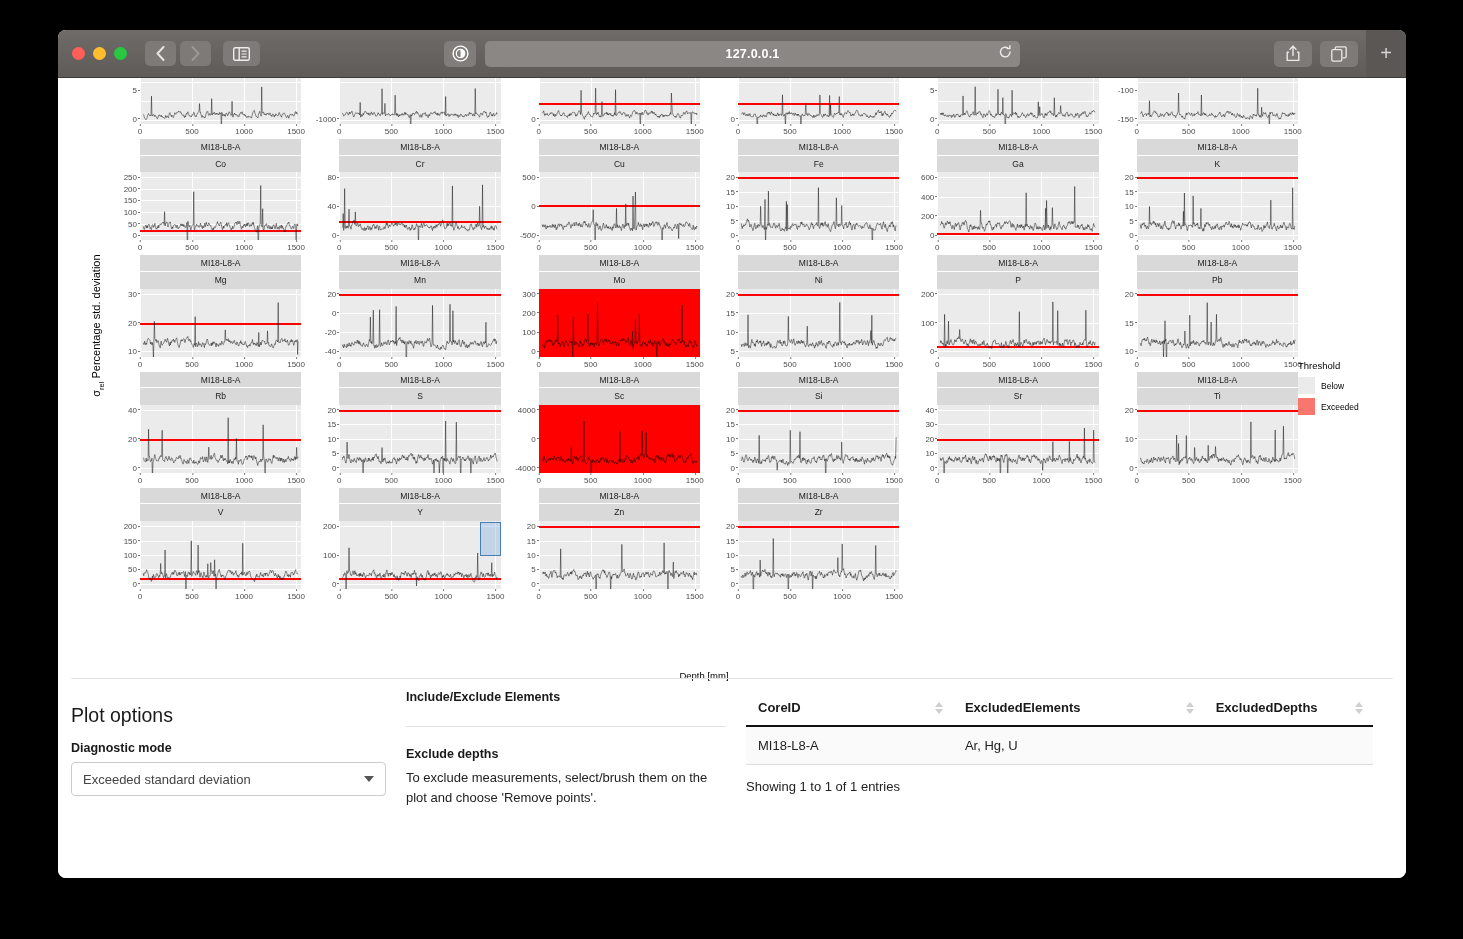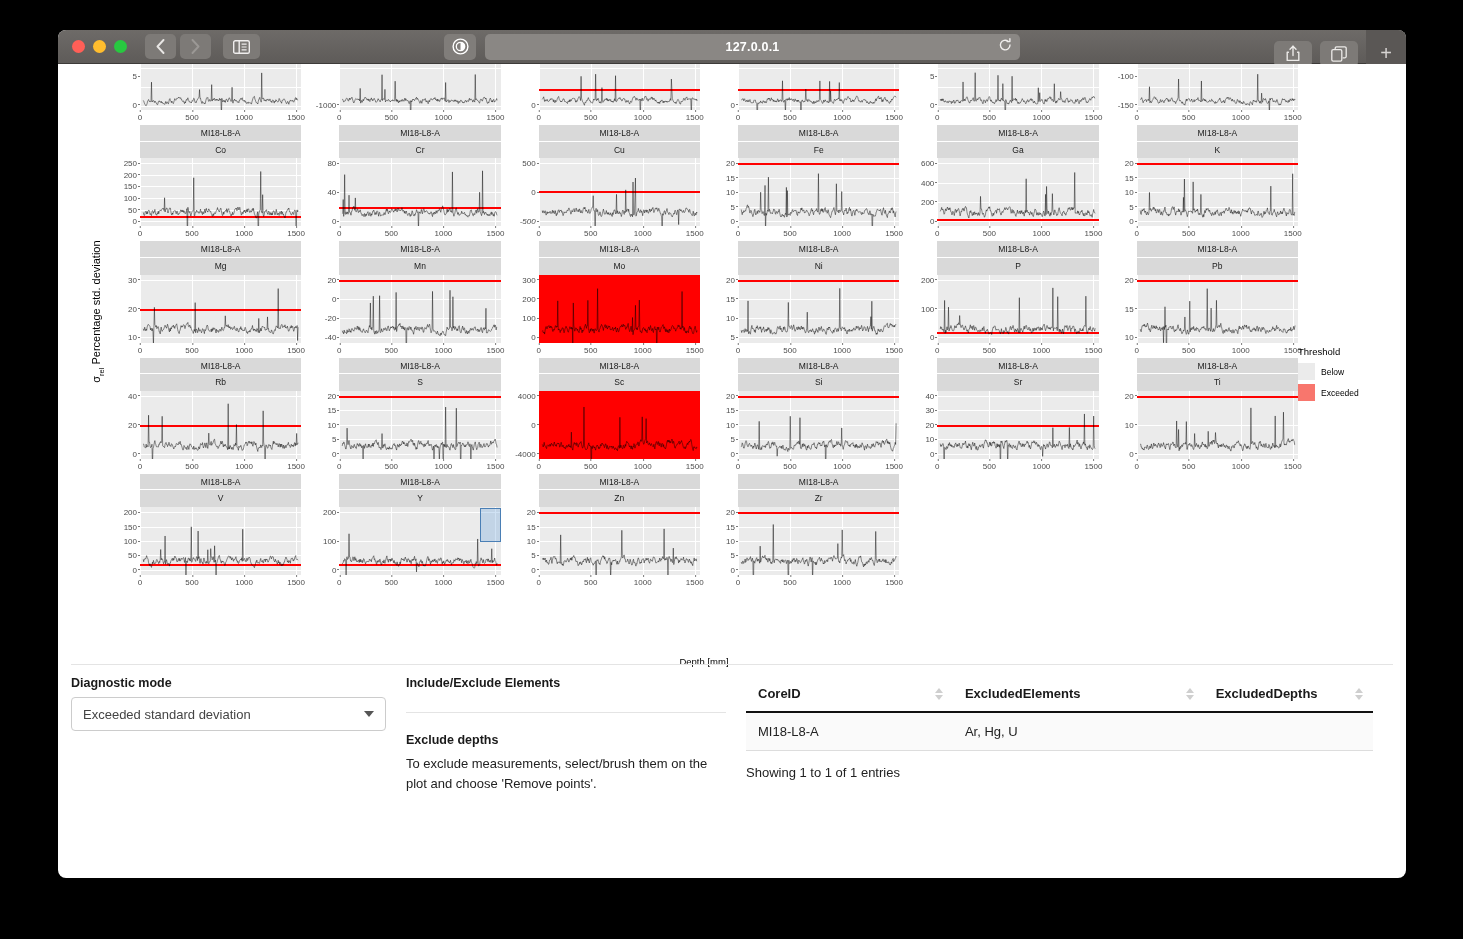--- a/index.html
+++ b/index.html
@@ -16,21 +16,21 @@
   .window {
     position: absolute; left: 58px; top: 30px;
     width: 1348px; height: 848px;
     background: #fff;
     border-radius: 8px;
     overflow: hidden;
     box-shadow: 0 10px 40px rgba(0,0,0,.6);
   }
   .titlebar {
     position: relative;
-    height: 34px;
+    height: 48px;
     background: linear-gradient(#6e6b68, #5e5b59);
     border-bottom: 1px solid #3d3b39;
     display: flex; align-items: center;
   }
   .traffic { display: flex; gap: 8px; margin-left: 14px; }
   .dot { width: 13px; height: 13px; border-radius: 50%; }
   .dot.red { background: #ff5f57; }
   .dot.yellow { background: #ffbd2e; }
   .dot.green { background: #28c840; }
 
@@ -1267,20 +1267,21 @@
             <div class="llabel">Exceeded</div>
           </div>
         </div>
       </div>
 
       <div class="hr"></div>
 
       <div class="bottom">
 
         <div class="col col1">
+          <h2 class="sect">Plot options</h2>
 
           <div class="flabel">Diagnostic mode</div>
           <div class="selectbox">
             <span>Exceeded standard deviation</span>
             <span class="caret-down"></span>
           </div>
 
 
         </div>
 

